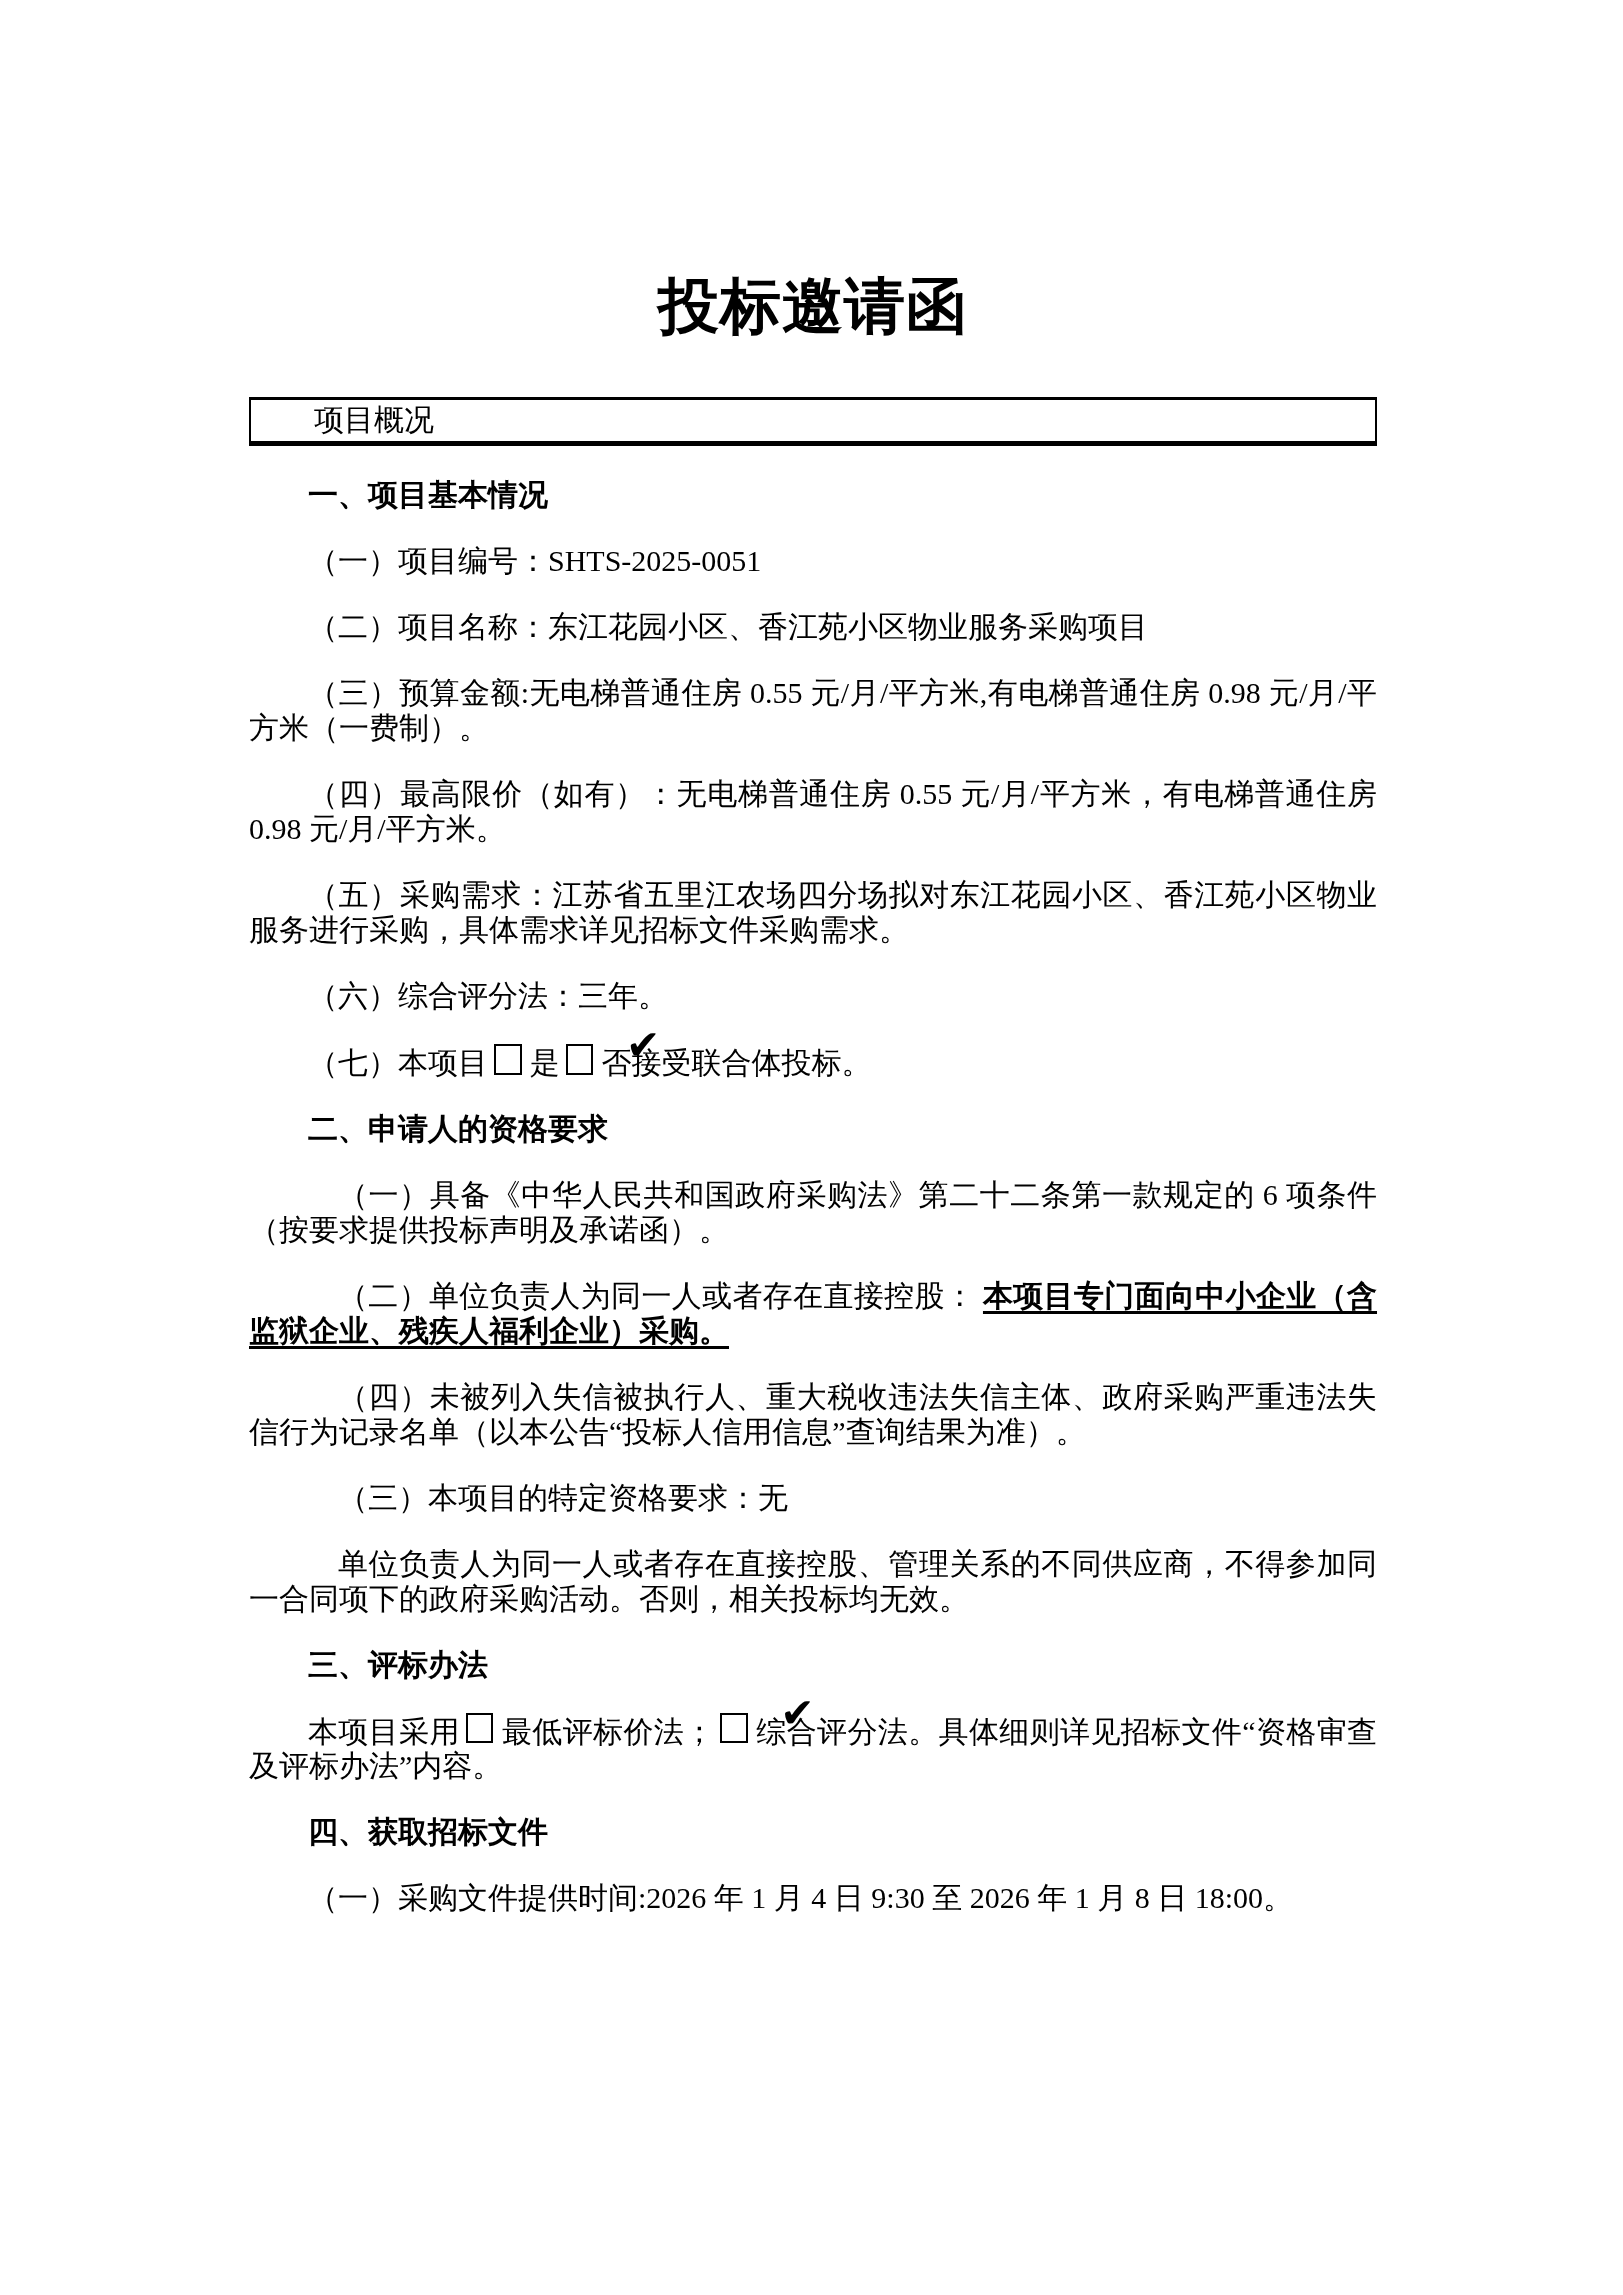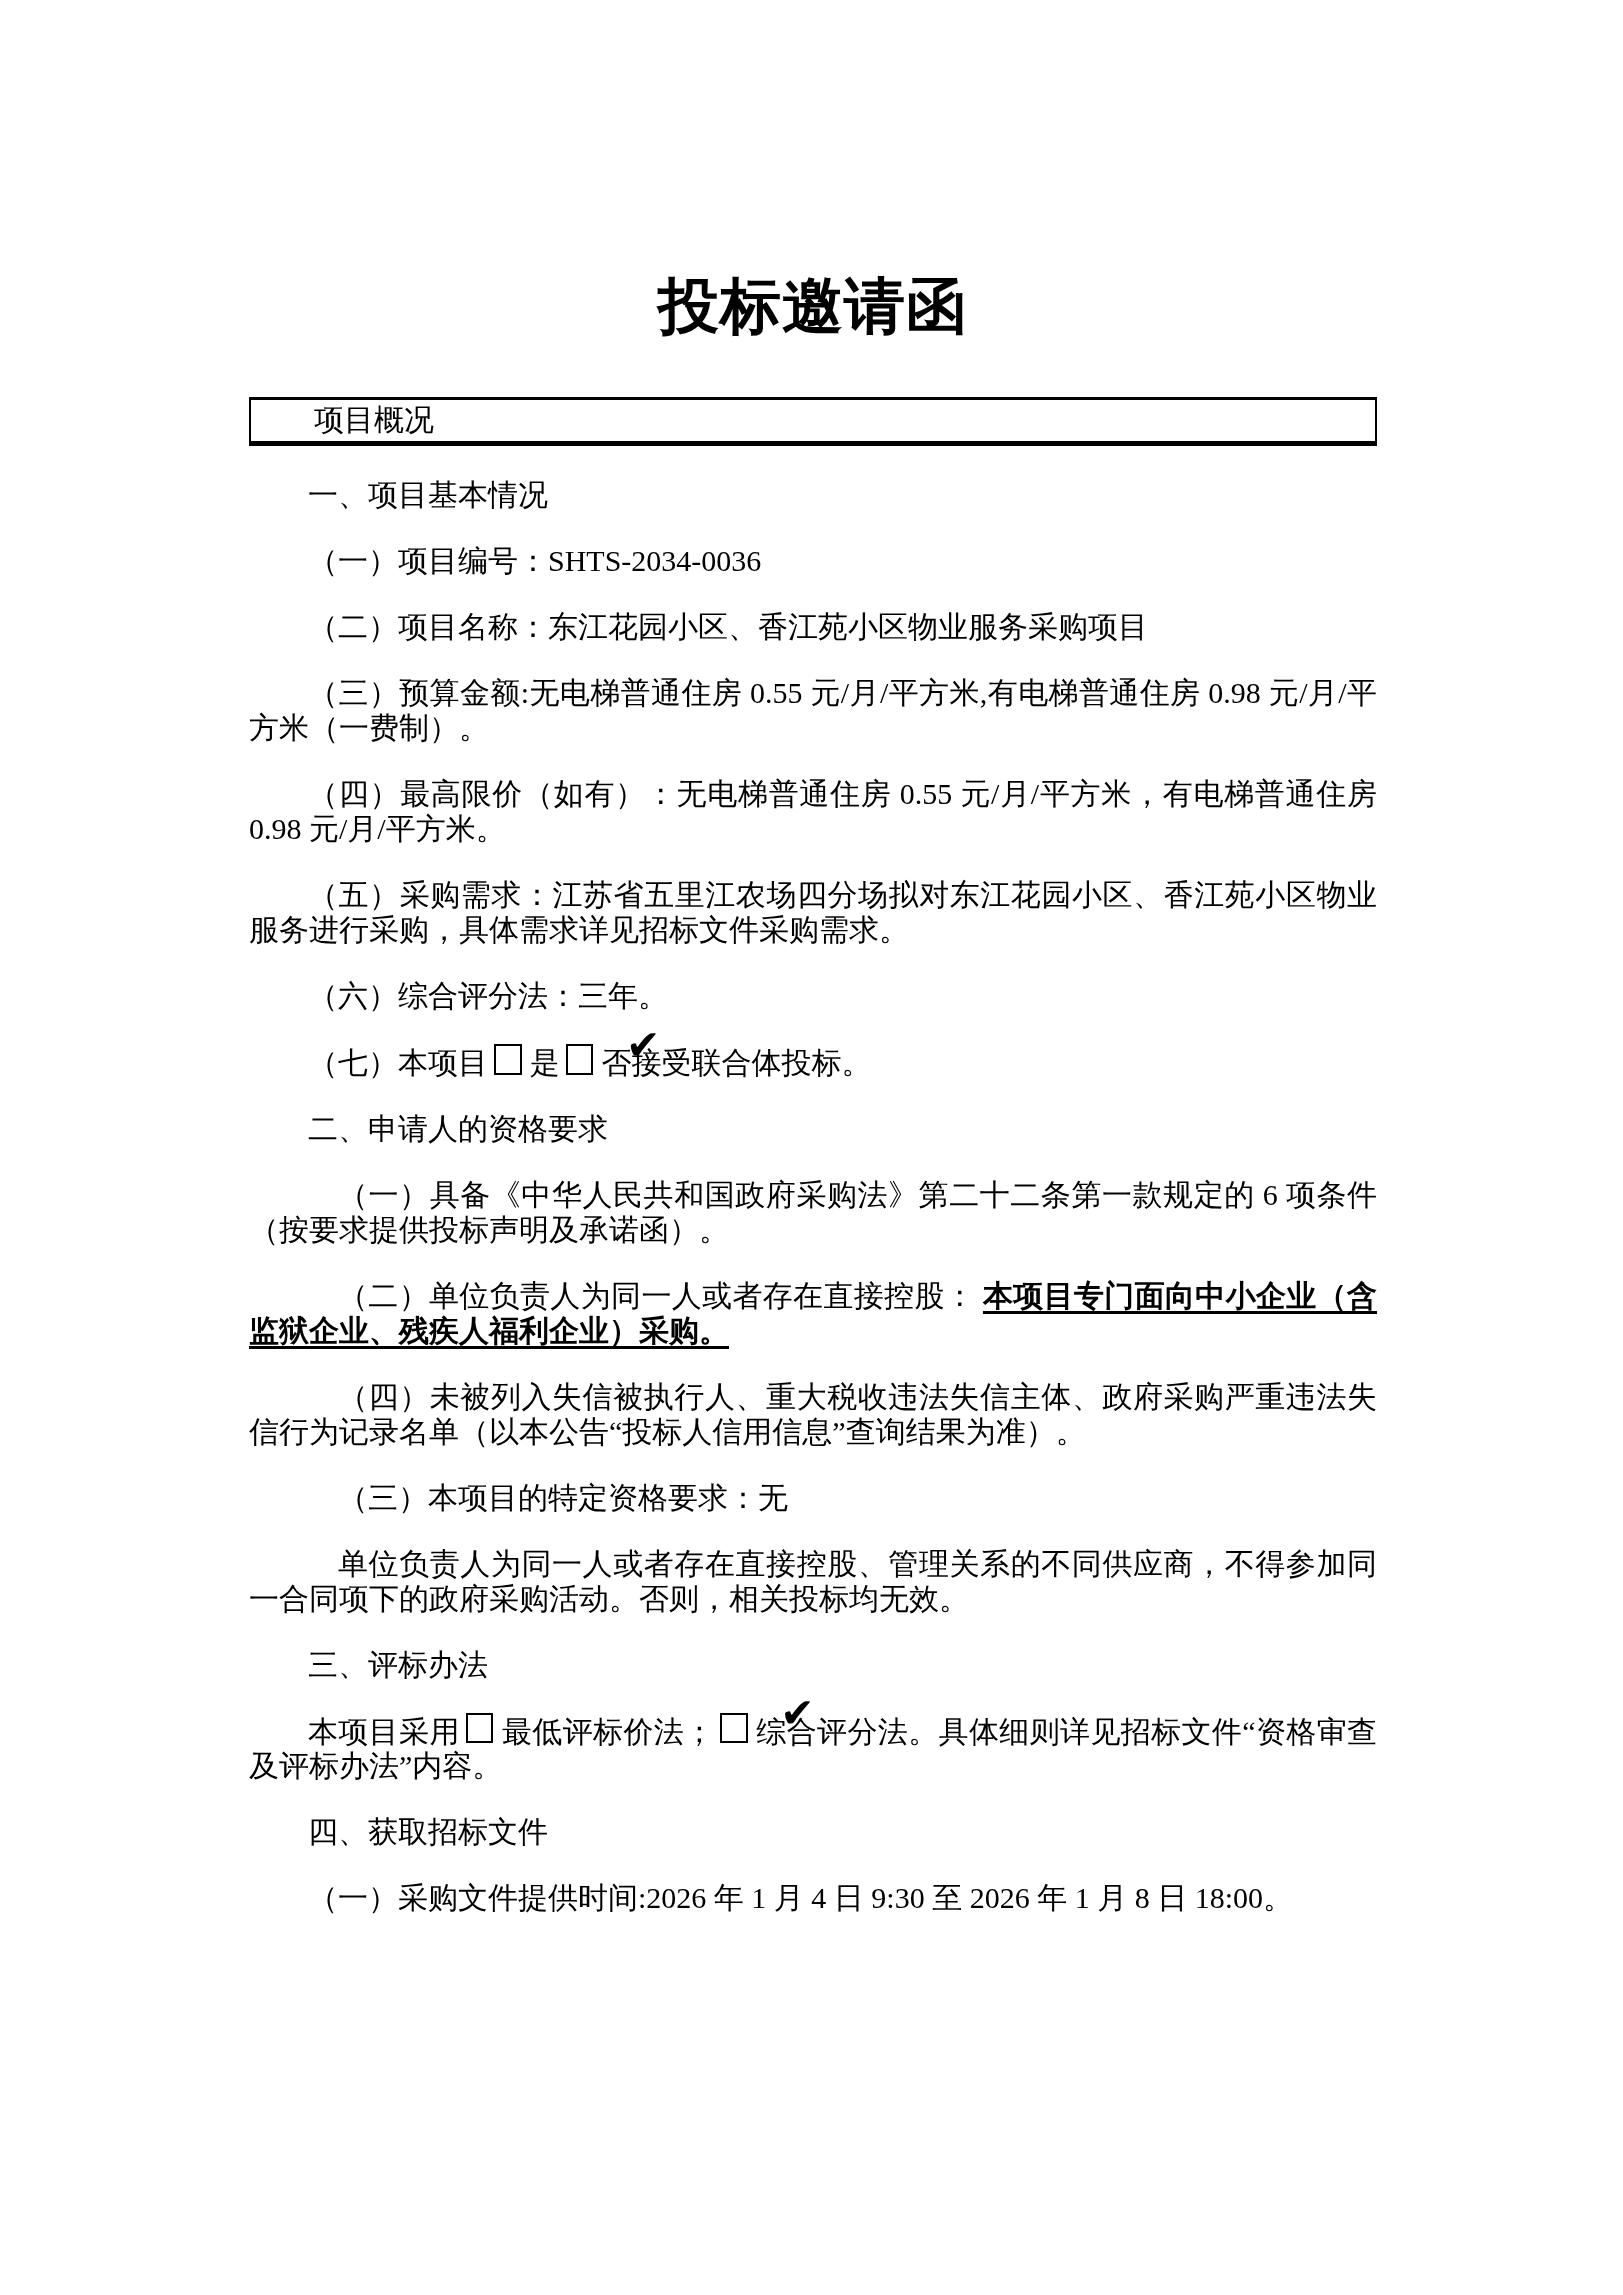--- a/index.html
+++ b/index.html
@@ -45,21 +45,21 @@
     margin: 24.5px 0 0 0;
     font-size: 30px;
     line-height: 44px;
     text-indent: 59px;
     text-align: justify;
   }
   .heading {
     margin: 31px 0 0 0;
     font-size: 30px;
     line-height: 35px;
-    font-weight: normal;
+    font-weight: bold;
     text-indent: 59px;
   }
   .para {
     margin: 31px 0 0 0;
     font-size: 30px;
     line-height: 35px;
     text-indent: 59px;
     text-align: justify;
   }
   .indent-3 { text-indent: 89px; }
@@ -95,21 +95,21 @@
 <div class="page">
   <div class="content">
 
     <h1 class="title">投标邀请函</h1>
 
     <div class="overview-box">
       <p class="box-label">项目概况</p>
     </div>
 
     <p class="heading">一、项目基本情况</p>
-    <p class="para">（一）项目编号：SHTS-2034-0036</p>
+    <p class="para">（一）项目编号：SHTS-2025-0051</p>
     <p class="para">（二）项目名称：东江花园小区、香江苑小区物业服务采购项目</p>
     <p class="para">（三）预算金额:无电梯普通住房 0.55 元/月/平方米,有电梯普通住房 0.98 元/月/平方米（一费制）。</p>
     <p class="para">（四）最高限价（如有）：无电梯普通住房 0.55 元/月/平方米，有电梯普通住房 0.98 元/月/平方米。</p>
     <p class="para">（五）采购需求：江苏省五里江农场四分场拟对东江花园小区、香江苑小区物业服务进行采购，具体需求详见招标文件采购需求。</p>
     <p class="para">（六）综合评分法：三年。</p>
     <p class="para">
       <span>（七）本项目</span><span class="cb"></span><span>是</span><span class="cb cb-check"></span><span>否接受联合体投标。</span>
     </p>
 
     <p class="heading">二、申请人的资格要求</p>

